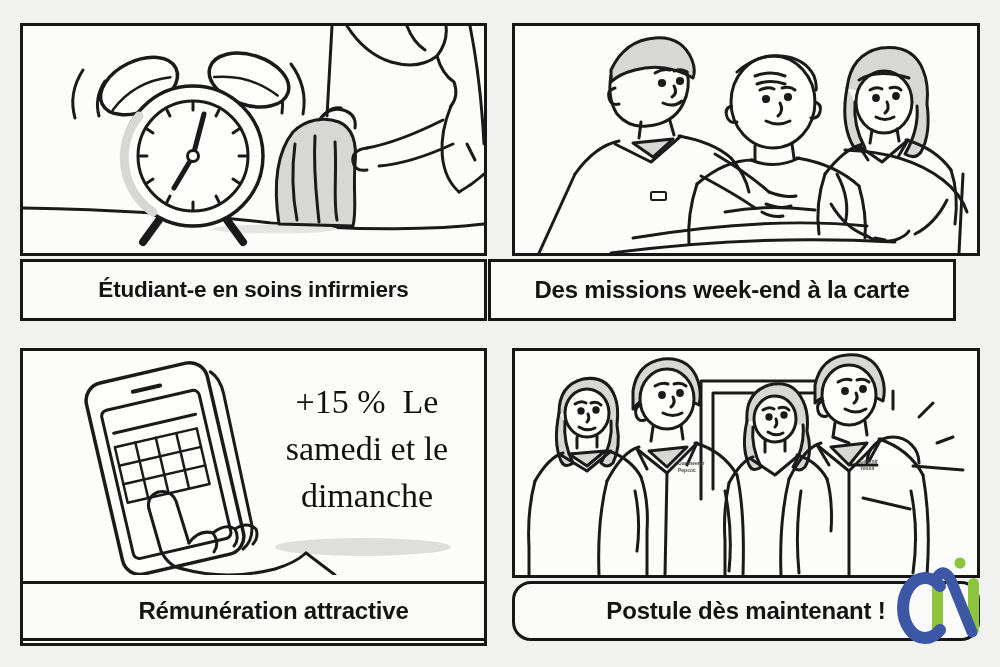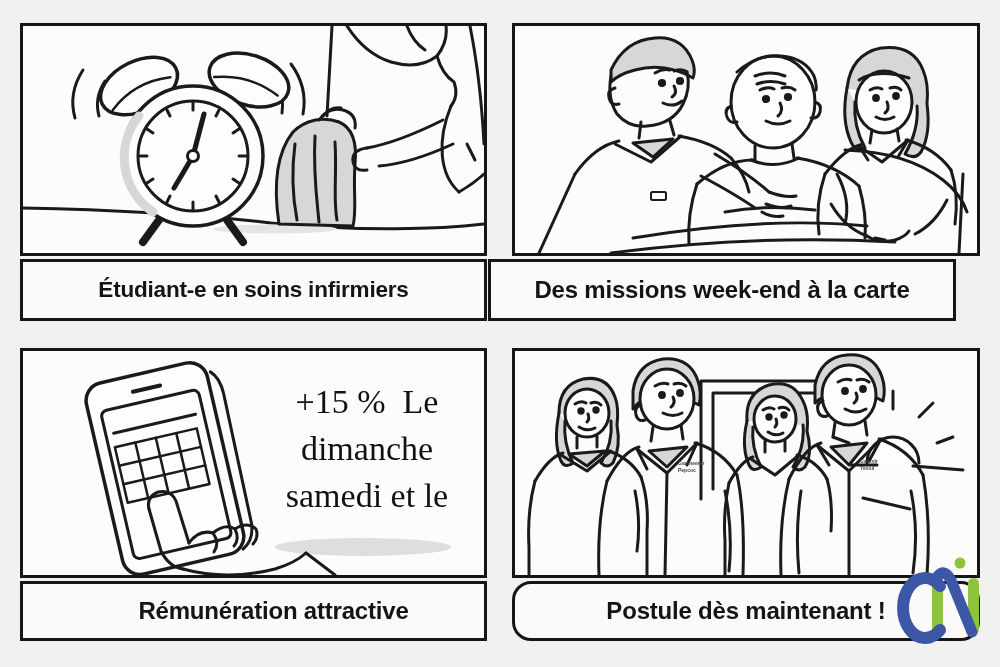--- a/index.html
+++ b/index.html
@@ -218,21 +218,21 @@
           <path d="M352,210 q12,8 28,4 q10,-3 14,-9"></path>
           <path d="M360,212 l10,2"></path>
         </g>
       </g>
     </svg>
   </div>
   <div class="box caption" style="left:488px;top:259px;width:468px;height:62px;">
     <span class="cap-line">Des missions week-end à la carte</span>
   </div>
 
-  <div class="box art" style="left:20px;top:348px;width:467px;height:230px;">
+  <div class="box art" style="left:20px;top:348px;width:467px;height:298px;">
     <svg width="461" height="224" viewBox="0 0 461 224">
       <g fill="none" stroke="#1a1a1a" stroke-width="3" stroke-linecap="round" stroke-linejoin="round">
 
         <ellipse cx="340" cy="196" rx="88" ry="9" fill="#dededc" stroke="none"></ellipse>
 
         <g transform="rotate(-13 140 118)">
           <path d="M208,34 Q216,42 216,58 L214,192 Q212,208 200,214" stroke-width="3"></path>
           <rect x="80" y="20" width="124" height="196" rx="18" fill="#fdfdfc" stroke-width="3.5"></rect>
           <line x1="128" y1="36" x2="156" y2="36" stroke-width="4"></line>
           <rect x="92" y="48" width="100" height="152" rx="6" stroke-width="3"></rect>
@@ -254,22 +254,22 @@
           <path d="M166,192 q10,-14 24,-10 q7,10 1,19"></path>
           <path d="M190,182 q12,-10 22,-4 q5,10 -1,17"></path>
           <path d="M212,178 q12,-8 21,0 q3,8 -3,15"></path>
           <path d="M160,218 Q204,230 252,218 Q272,212 283,202"></path>
           <path d="M283,202 L312,224"></path>
         </g>
       </g>
     </svg>
     <div class="promo">
       <span>+15 %  Le</span>
+      <span>samedi et le</span>
       <span>dimanche</span>
-      <span>samedi et le</span>
     </div>
   </div>
   <div class="box caption" style="left:20px;top:581px;width:467px;height:60px;padding-left:40px;">
     <span class="cap-line">Rémunération attractive</span>
   </div>
 
   <div class="box art" style="left:512px;top:348px;width:468px;height:230px;">
     <svg width="462" height="224" viewBox="0 0 462 224">
       <g fill="none" stroke="#1a1a1a" stroke-width="3" stroke-linecap="round" stroke-linejoin="round">
 

